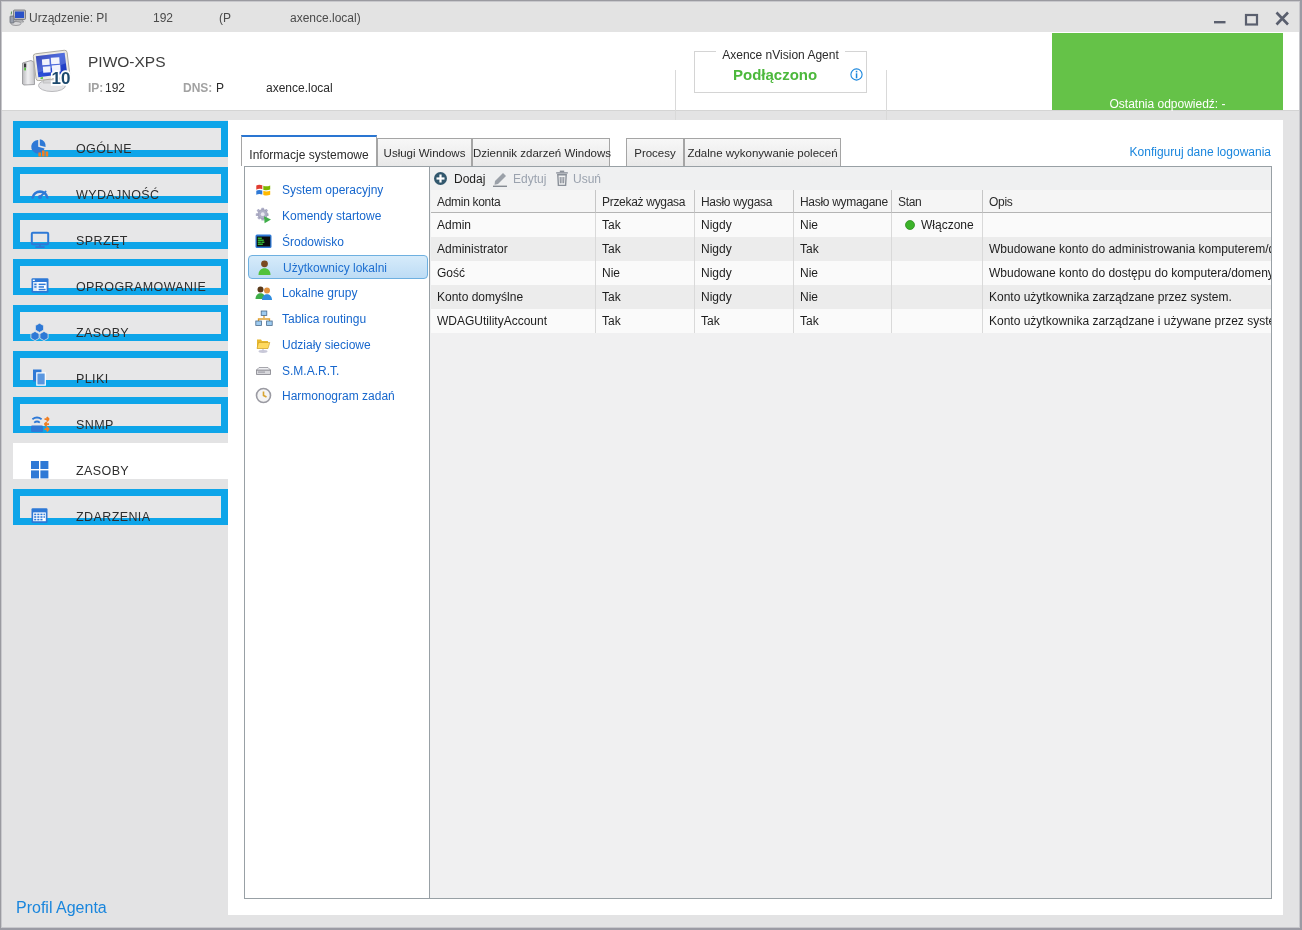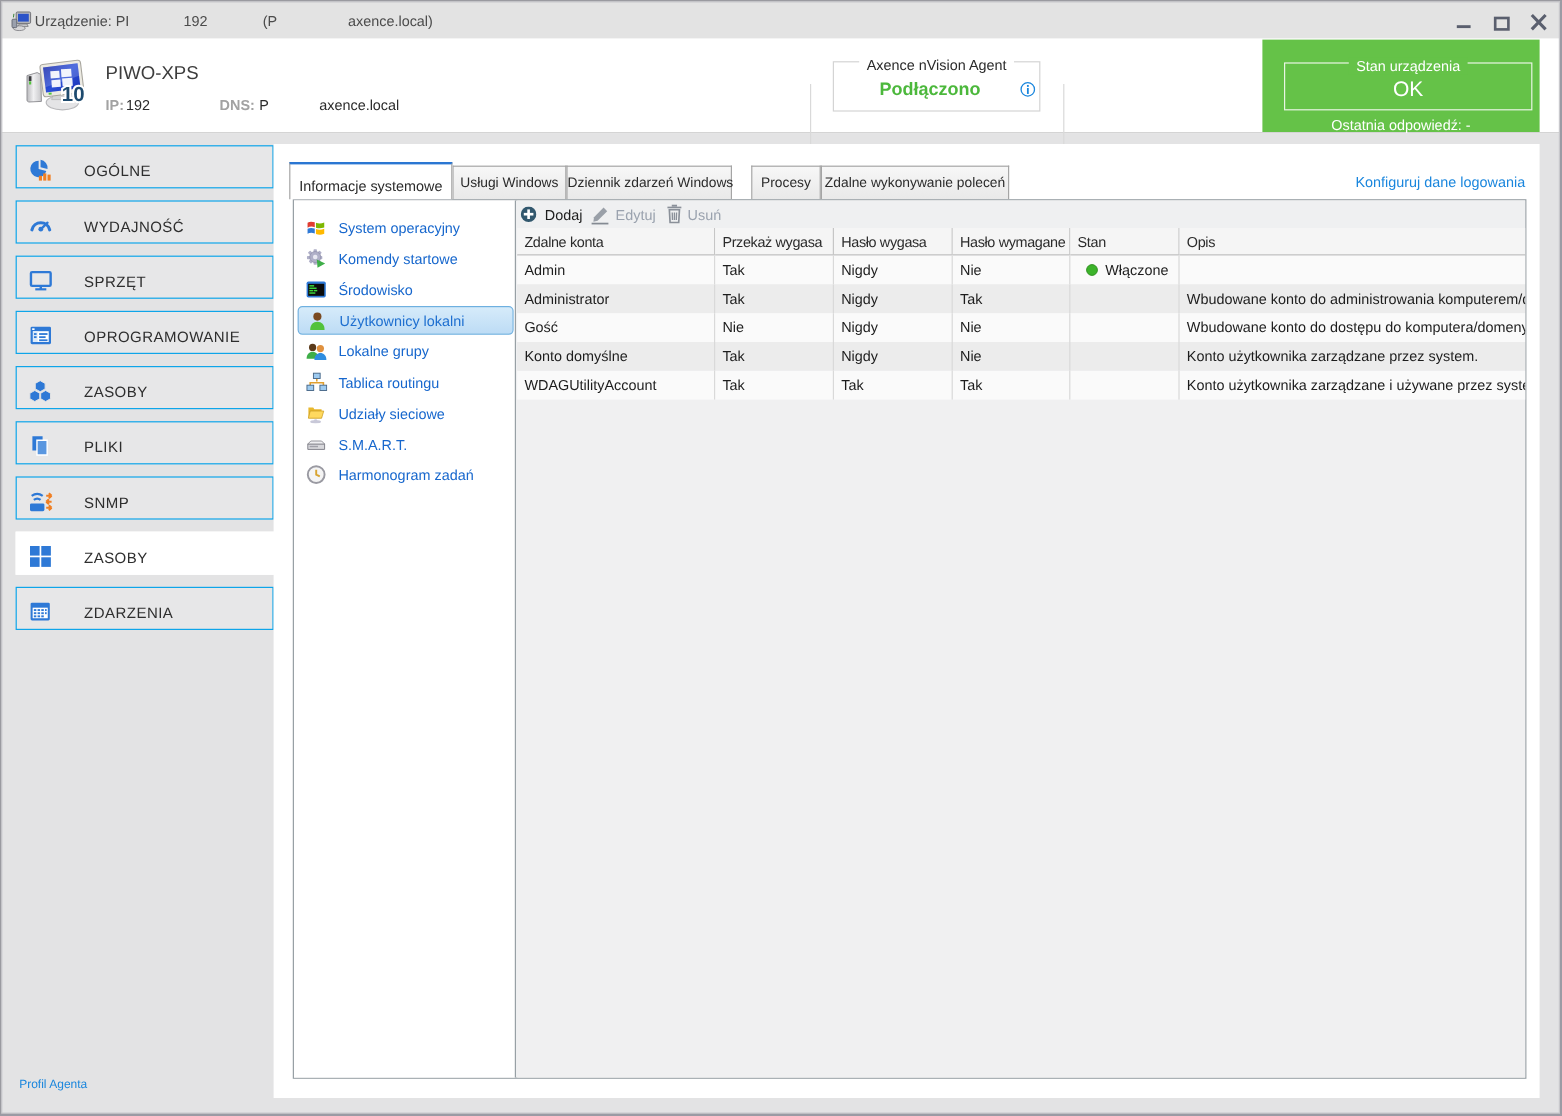--- a/index.html
+++ b/index.html
@@ -21,21 +21,21 @@
 .fieldset { position:absolute; border:1px solid #d4d4d4; }
 .legend { position:absolute; top:-7px; width:100%; text-align:center; }
 .legend span { background:#fff; padding:0 6px; font-size:12px; color:#2b2b2b; }
 #agentstate { position:absolute; left:38px; top:14px; font-size:15px; font-weight:bold; color:#4cb83c; }
 #greenbox { position:absolute; left:1052px; top:33px; width:231px; height:77px; background:#65c248; }
 #greenfs { position:absolute; left:18px; top:19px; width:207px; height:40px; border:1px solid #e9f5e4; }
 #greenfs .legend span { background:#65c248; color:#fff; }
 #oktext { position:absolute; width:100%; top:11px; text-align:center; font-size:17.5px; color:#fff; }
 #lastresp { position:absolute; left:0; top:64px; width:100%; text-align:center; font-size:12px; color:#fff; }
 
-.sbtn { position:absolute; left:13px; width:215px; height:36px; background:#e7e7e8; border:1px solid #0ea5e9; }
+.sbtn { position:absolute; left:13px; width:215px; height:36px; background:#e7e7e8; border:7px solid #0ea5e9; }
 .sbtn.sel { background:#ffffff; border-color:#ffffff; width:217px; }
 .sbtn .lbl { position:absolute; left:56px; top:14px; font-size:12.5px; color:#2e2e2e; letter-spacing:0.4px; }
 .sbtn svg { position:absolute; left:10px; top:10px; }
 
 #content { position:absolute; left:228px; top:120px; width:1055px; height:795px; background:#ffffff; }
 
 .tab { position:absolute; top:18px; height:28px; white-space:nowrap; background:linear-gradient(#f7f7f7,#e9e9e9); border:1px solid #a5a5a5; border-bottom:none; font-size:11.5px; color:#2b2b2b; text-align:center; }
 .tab span { position:absolute; width:100%; left:0; top:8px; }
 .tab.active { top:15px; height:31px; background:#ffffff; border-top:2px solid #2a76d2; z-index:5;text-align:center; }
 .tab.active span { top:11px; font-size:12px; }
@@ -51,21 +51,21 @@
 
 #toolbar { position:absolute; left:186px; top:0; width:840px; height:23px; background:#eff0f1; }
 .tbitem { position:absolute; top:5px; font-size:12px; }
 
 #grid { position:absolute; left:186px; top:23px; width:840px; height:708px; background:#f0f0f1; }
 .gh { position:absolute; top:0; height:23px; background:#f5f5f5; border-bottom:1px solid #b4b4b4; border-right:1px solid #c6c6c6; font-size:12px; color:#2b2b2b; }
 .gh span { position:absolute; left:6px; top:5px; white-space:nowrap; letter-spacing:-0.3px; }
 .grow { position:absolute; height:24px; width:840px; }
 .gc { position:absolute; height:24px; font-size:12px; color:#1d1d1d; border-right:1px solid #d9d9d9; overflow:hidden; white-space:nowrap; }
 .gc span { position:absolute; left:6px; top:5px; }
-#profil { position:absolute; left:16px; top:899px; font-size:10px; color:#1a86dd; }
+#profil { position:absolute; left:16px; top:899px; font-size:16px; color:#1a86dd; }
 </style>
 </head>
 <body>
 <div id="frame"></div>
 <div id="titlebar">
   <svg class="abs" style="left:8px;top:7px" width="18" height="18" viewBox="0 0 18 18">
     <rect x="4.5" y="2" width="12" height="9.5" rx="1" fill="#b9babe" stroke="#6e6f74" stroke-width="0.8"></rect>
     <rect x="6" y="3.5" width="9" height="6.5" fill="#2a52c8"></rect>
     <path d="M7 12 L13.5 12 L14.5 14 L6 14 Z" fill="#cfcfd2" stroke="#77787c" stroke-width="0.7"></path>
     <ellipse cx="7" cy="15.5" rx="5" ry="2" fill="#d6d6d8" stroke="#808084" stroke-width="0.7"></ellipse>
@@ -129,24 +129,20 @@
     <div id="agentstate">Podłączono</div>
     <svg class="abs" style="left:155px;top:16px" width="13" height="13" viewBox="0 0 13 13">
       <circle cx="6.5" cy="6.5" r="5.6" fill="none" stroke="#1a86dd" stroke-width="1.1"></circle>
       <rect x="5.8" y="5.3" width="1.5" height="5" fill="#1a86dd"></rect>
       <rect x="5.8" y="2.8" width="1.5" height="1.6" fill="#1a86dd"></rect>
     </svg>
   </div>
   <div class="vsep" style="left:885px"></div>
 </div>
 <div id="greenbox">
-  <div id="greenfs" class="fieldset">
-      <div class="legend"><span>Stan urządzenia</span></div>
-      <div id="oktext">OK</div>
-    </div>
   <div id="lastresp">Ostatnia odpowiedź: -</div>
 </div>
 
 <div class="sbtn" style="top:121px">
   <svg width="19" height="19" viewBox="0 0 19 19">
     <path d="M8.2 2 A6.8 6.8 0 1 0 14.6 10.6 L8.2 8.8 Z" fill="#2e79d6"></path>
     <path d="M9.8 1.2 A6.8 6.8 0 0 1 15.6 8.9 L9.8 7.4 Z" fill="#2e79d6"></path>
     <rect x="8.4" y="14.5" width="2.6" height="4" fill="#f07f23"></rect>
     <rect x="12" y="12.5" width="2.6" height="6" fill="#f07f23"></rect>
     <rect x="15.6" y="13.5" width="2.6" height="5" fill="#f07f23"></rect>
@@ -361,21 +357,21 @@
       <svg class="abs" style="left:124px;top:3px" width="14" height="17" viewBox="0 0 14 17">
         <path d="M2.8 4.8 L11.2 4.8 L10.6 15.4 L3.4 15.4 Z" fill="none" stroke="#8a9099" stroke-width="1.4"></path>
         <rect x="1.2" y="2.2" width="11.6" height="1.4" fill="#8a9099"></rect>
         <rect x="4.8" y="0.6" width="4.4" height="1.6" fill="#8a9099"></rect>
         <path d="M5.2 7 L5.4 13.3 M7 7 L7 13.3 M8.8 7 L8.6 13.3" stroke="#8a9099" stroke-width="1.1"></path>
       </svg>
       <span class="tbitem" style="left:142px;color:#9aa2ae">Usuń</span>
     </div>
     <div id="grid">
       <div class="gh" style="left:0;width:165px">
-          <span>Zdalne konta</span>
+          <span>Admin konta</span>
         </div>
       <div class="gh" style="left:165px;width:99px">
           <span>Przekaż wygasa</span>
         </div>
       <div class="gh" style="left:264px;width:99px">
           <span>Hasło wygasa</span>
         </div>
       <div class="gh" style="left:363px;width:98px">
           <span>Hasło wymagane</span>
         </div>

